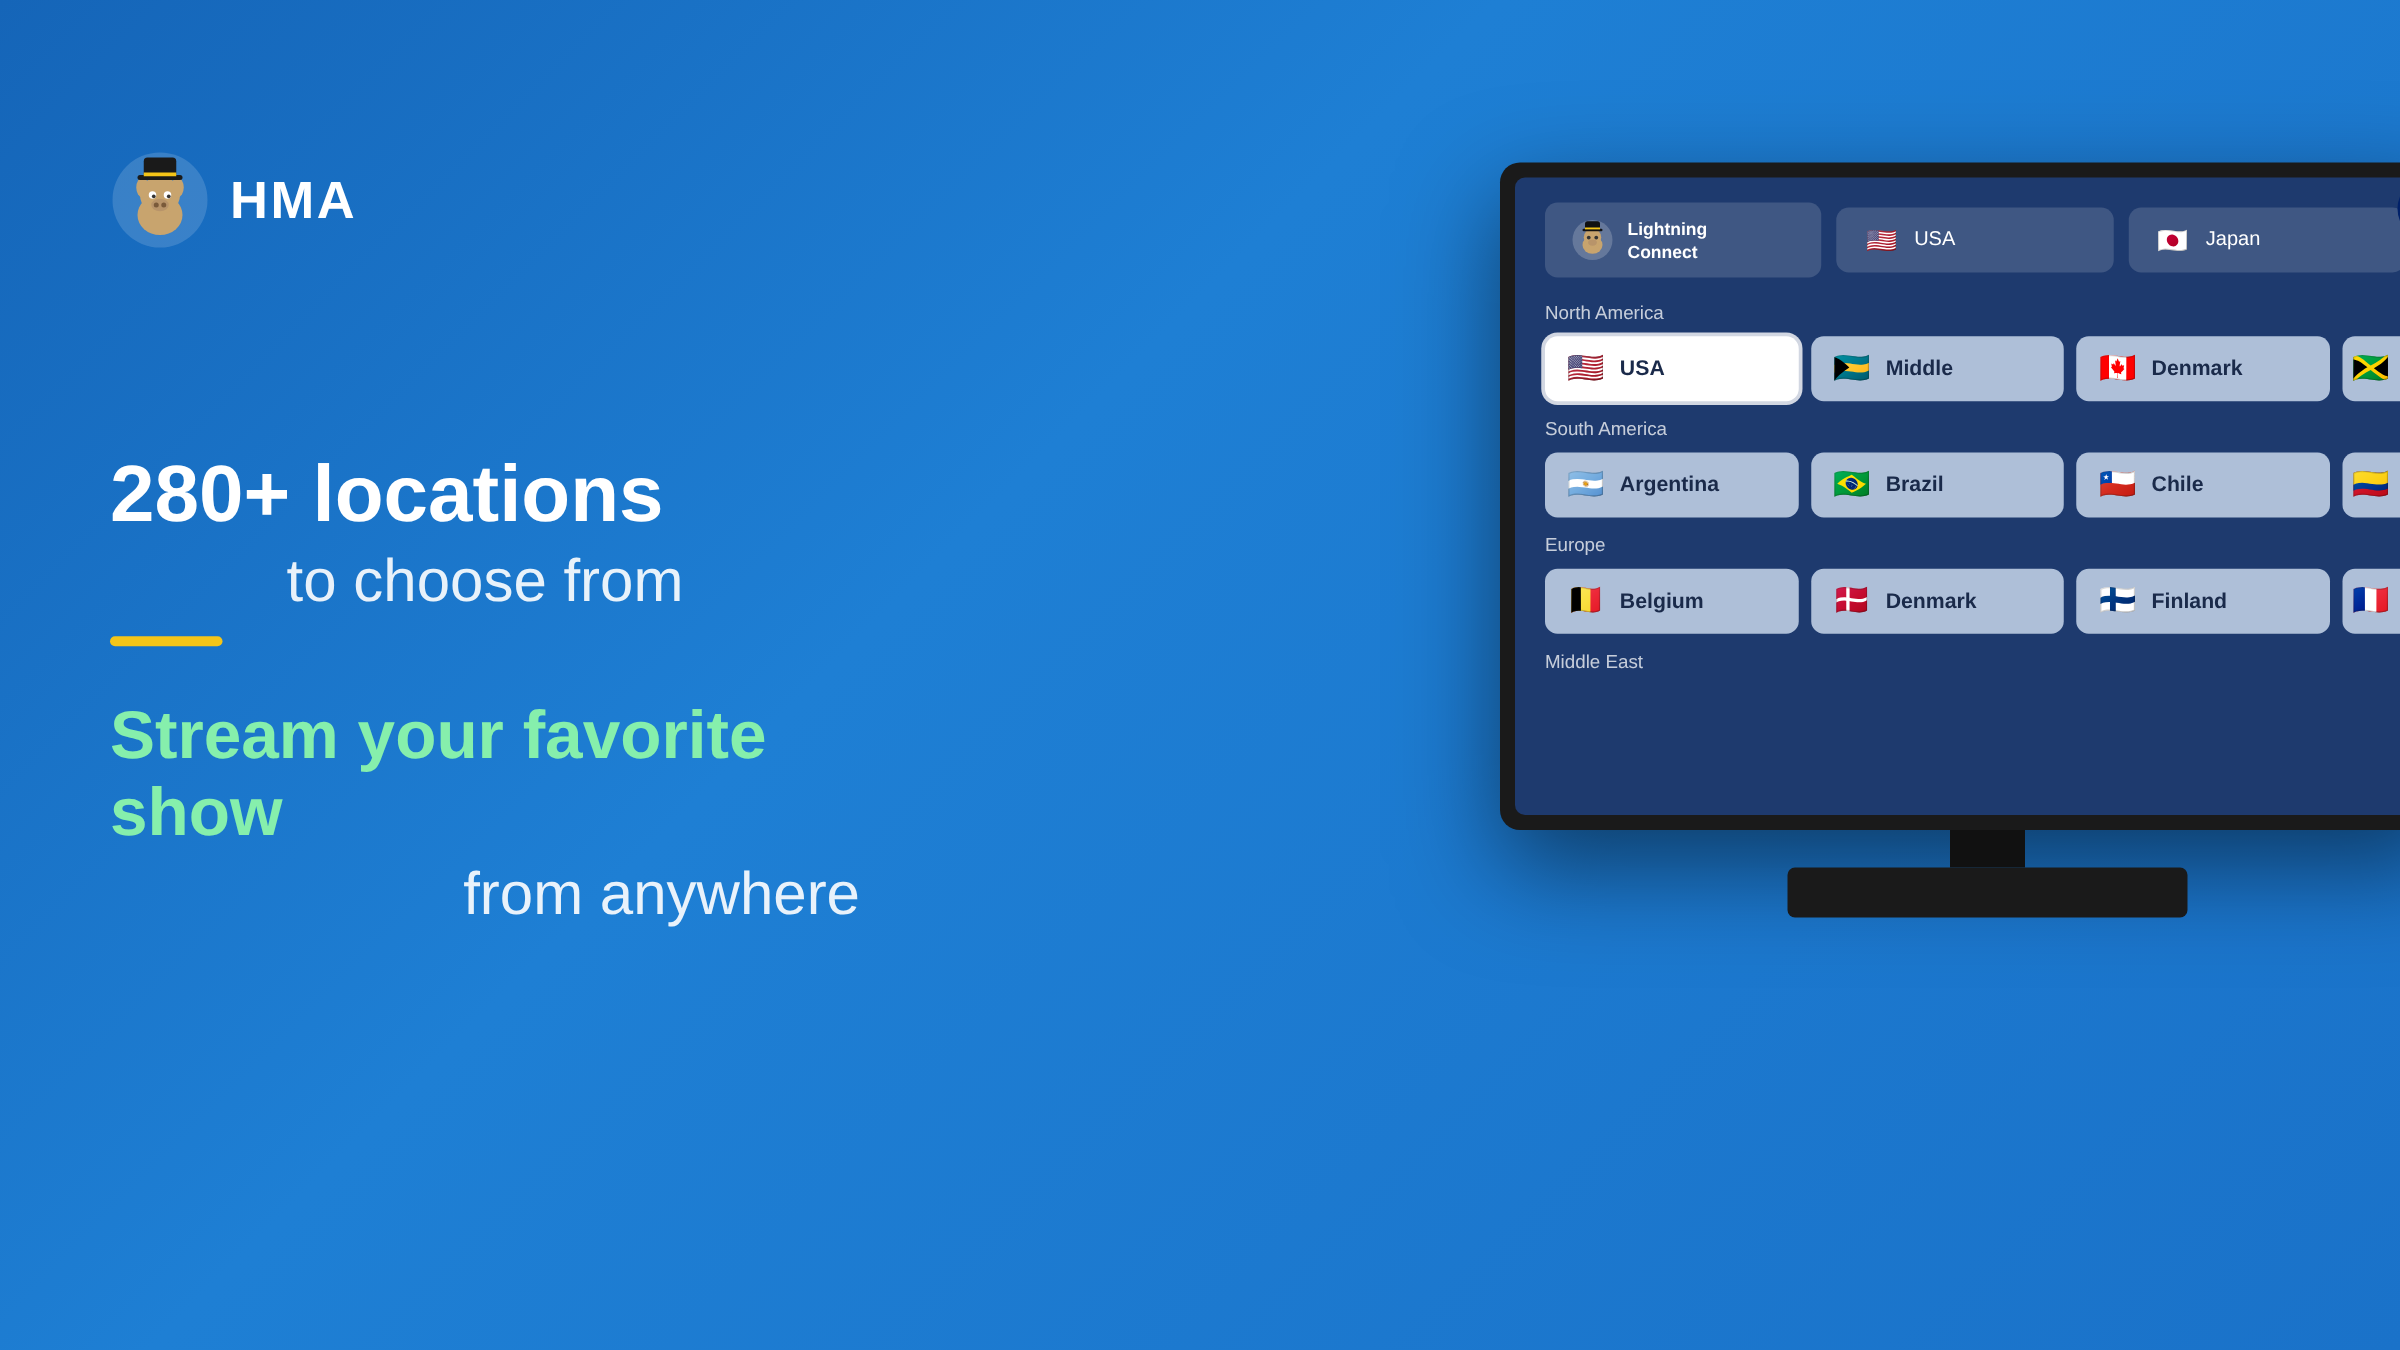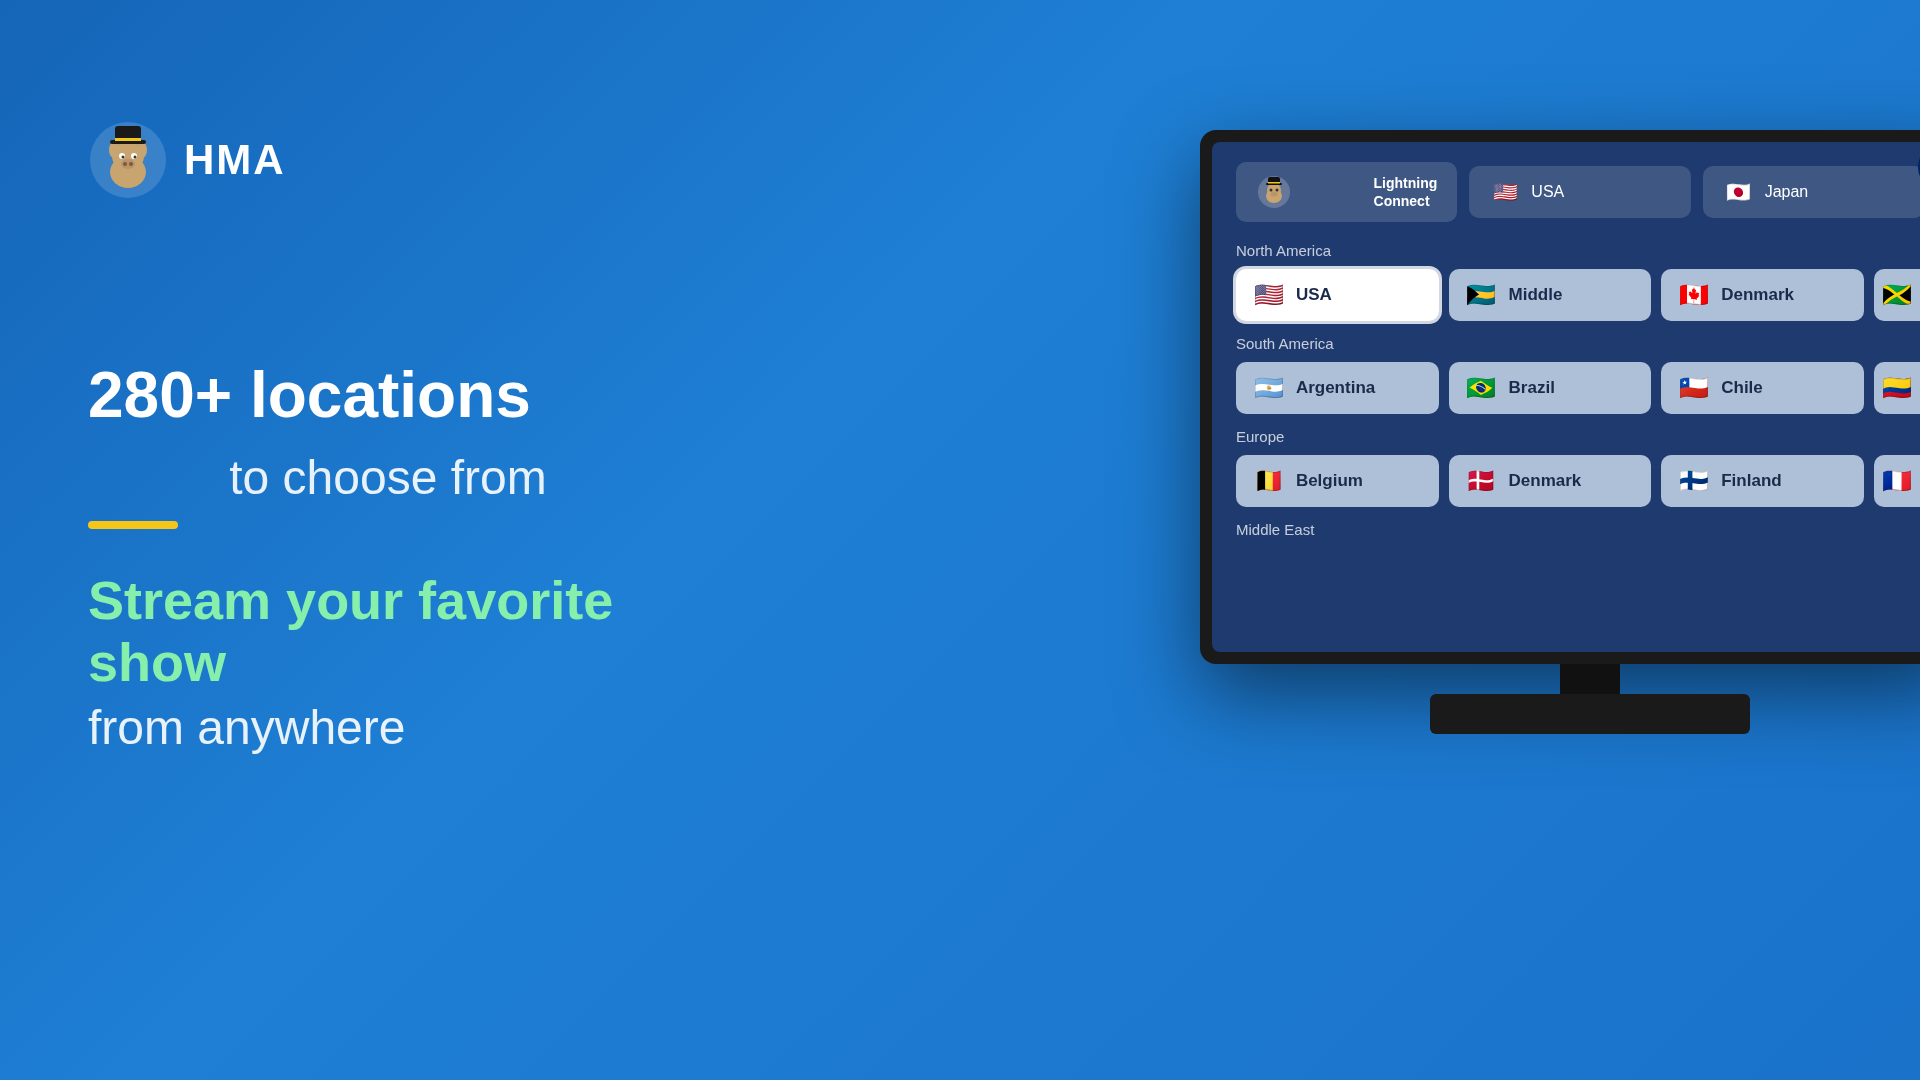--- a/index.html
+++ b/index.html
@@ -45,21 +45,21 @@
       font-weight: 900;
       color: white;
       letter-spacing: 2px;
     }
 
     .headline {
       font-size: 64px;
       font-weight: 900;
       color: white;
       line-height: 1.1;
-      margin-bottom: 20px;
+      margin-bottom: 8px;
     }
 
     .subheadline {
       font-size: 48px;
       font-weight: 400;
       color: rgba(255,255,255,0.9);
       margin-bottom: 16px;
       text-align: center;
     }
 
@@ -76,20 +76,21 @@
       font-weight: 900;
       color: #86efac;
       line-height: 1.15;
       margin-bottom: 6px;
     }
 
     .tagline-light {
       font-size: 48px;
       font-weight: 400;
       color: rgba(255,255,255,0.9);
+      text-align: right;
     }
 
     
     .tv-container {
       position: absolute;
       right: -60px;
       top: 130px;
       width: 780px;
     }
 
@@ -125,21 +126,20 @@
     }
 
     .tv-logo-card {
       background: rgba(255,255,255,0.15);
       border-radius: 10px;
       padding: 12px 20px;
       display: flex;
       align-items: center;
       gap: 10px;
       flex: 1;
-      justify-content: space-between;
     }
 
     .tv-logo-small {
       width: 36px;
       height: 36px;
     }
 
     .tv-logo-card-text {
       color: white;
       font-size: 14px;

